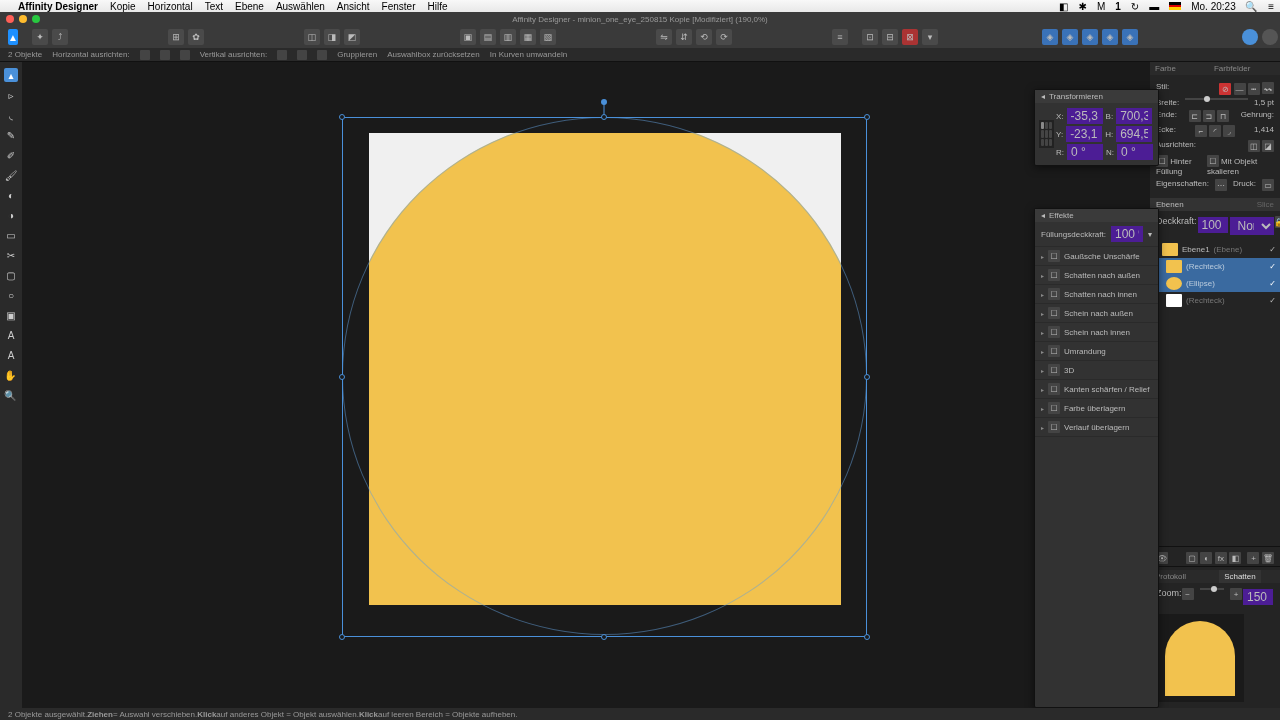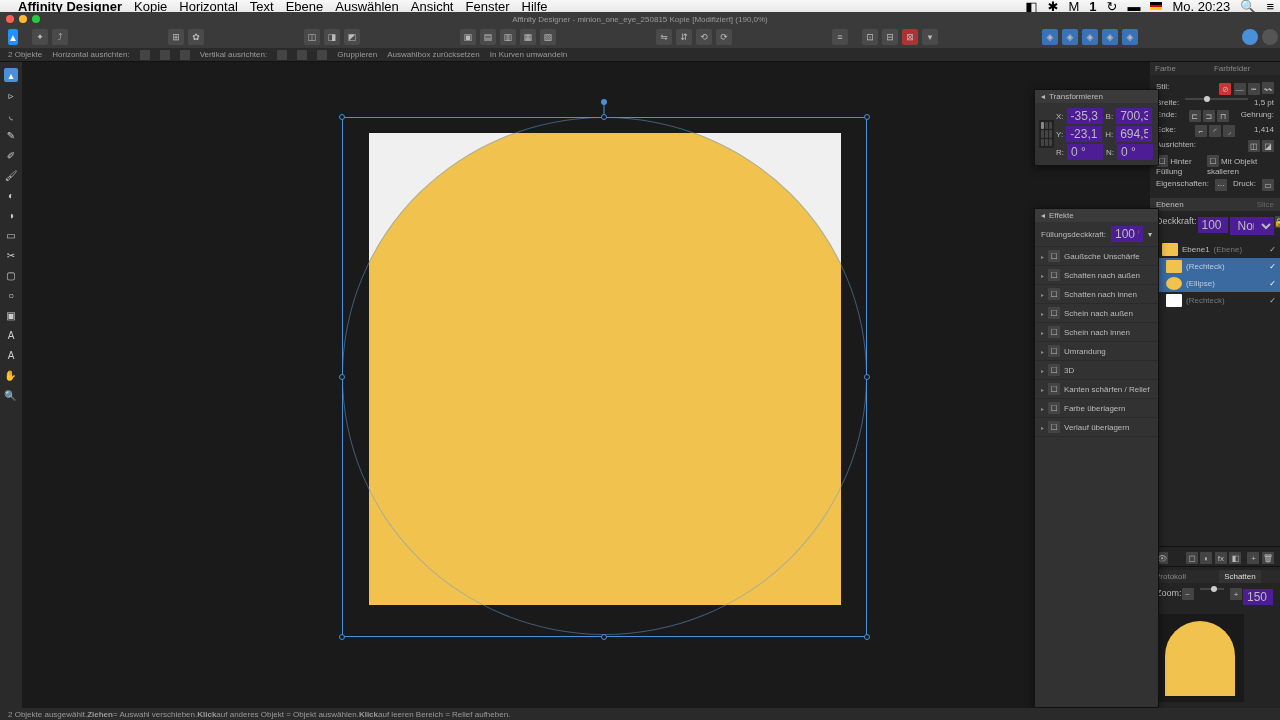--- a/index.html
+++ b/index.html
@@ -1,18 +1,18 @@
 <!DOCTYPE html>
 <html><head>
 <meta charset="utf-8">
 <style>
 * { margin: 0; padding: 0; box-sizing: border-box; font-family: -apple-system, "Helvetica Neue", Arial, sans-serif; }
 body { background: #1a1a1a; width: 1280px; height: 720px; overflow: hidden; font-size: 9px; color: #bbb; }
 
-.menubar { height: 12px; background: linear-gradient(#f8f8f8,#e8e8e8); display: flex; align-items: center; padding: 0 6px; color: #000; font-size: 13px; gap: 12px; }
+.menubar { height: 12px; background: linear-gradient(#f8f8f8,#e8e8e8); display: flex; align-items: center; padding: 0 6px; color: #000; font-size: 10px; gap: 12px; }
 .menubar .apple-icon { font-size: 10px; }
 .menubar .right { margin-left: auto; display: flex; gap: 10px; align-items: center; }
 .menubar .bold { font-weight: 600; }
 
 .titlebar { height: 14px; background: #3a3a3a; display: flex; align-items: center; justify-content: center; font-size: 8px; color: #999; position: relative; }
 .titlebar .traffic { position: absolute; left: 6px; display: flex; gap: 5px; }
 .titlebar .dot { width: 8px; height: 8px; border-radius: 50%; }
 
 .toolbar { height: 22px; background: #3a3a3a; display: flex; align-items: center; padding: 0 8px; }
 .toolbar .applogo { width: 16px; height: 16px; background: #1e90ff; border-radius: 2px; display: flex; align-items: center; justify-content: center; color: #fff; font-size: 10px; font-weight: bold; }
@@ -436,14 +436,14 @@
   </div>
 </div>
 
 <div class="statusbar">
   <span>2 Objekte ausgewählt. </span>
   <b>Ziehen</b>
   <span> = Auswahl verschieben. </span>
   <b>Klick</b>
   <span> auf anderes Objekt = Objekt auswählen. </span>
   <b>Klick</b>
-  <span> auf leeren Bereich = Relief aufheben.</span>
+  <span> auf leeren Bereich = Objekte aufheben.</span>
 </div>
 
 </body></html>

